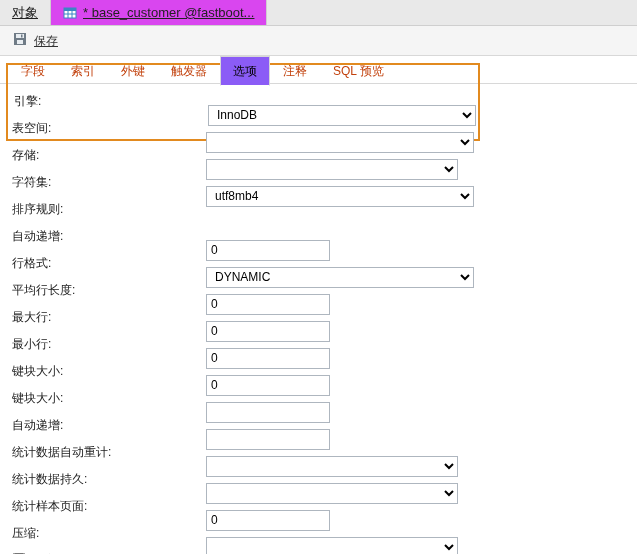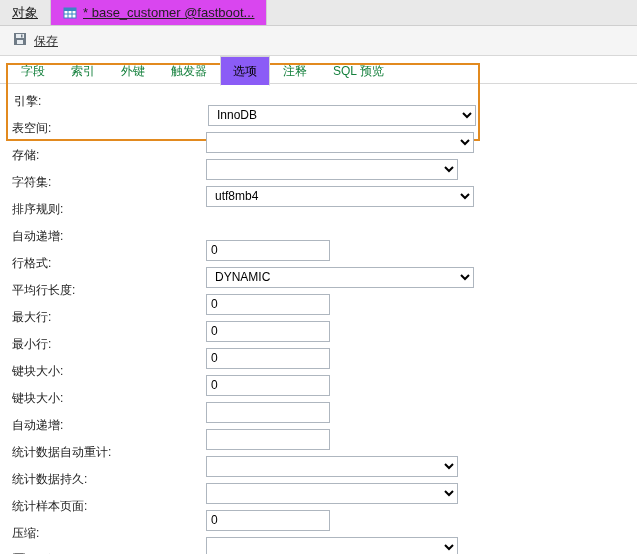--- a/index.html
+++ b/index.html
@@ -55,21 +55,21 @@
   .sub-tabs {
     display:flex;
     align-items: center;
     height: 28px;
     border-bottom: 1px solid #d8d8d8;
     background: #fff;
     padding-left: 8px;
   }
   .sub-tab {
     padding: 6px 12px 5px 12px;
-    color: #15803d;
+    color: #c2410c;
     cursor: pointer;
     border: 1px solid transparent;
     border-bottom: none;
     position: relative;
     top: 1px;
   }
   .sub-tab.active {
     border-color: #d8d8d8;
     background: #8b5cf6;
     border-bottom: 1px solid #fff;

